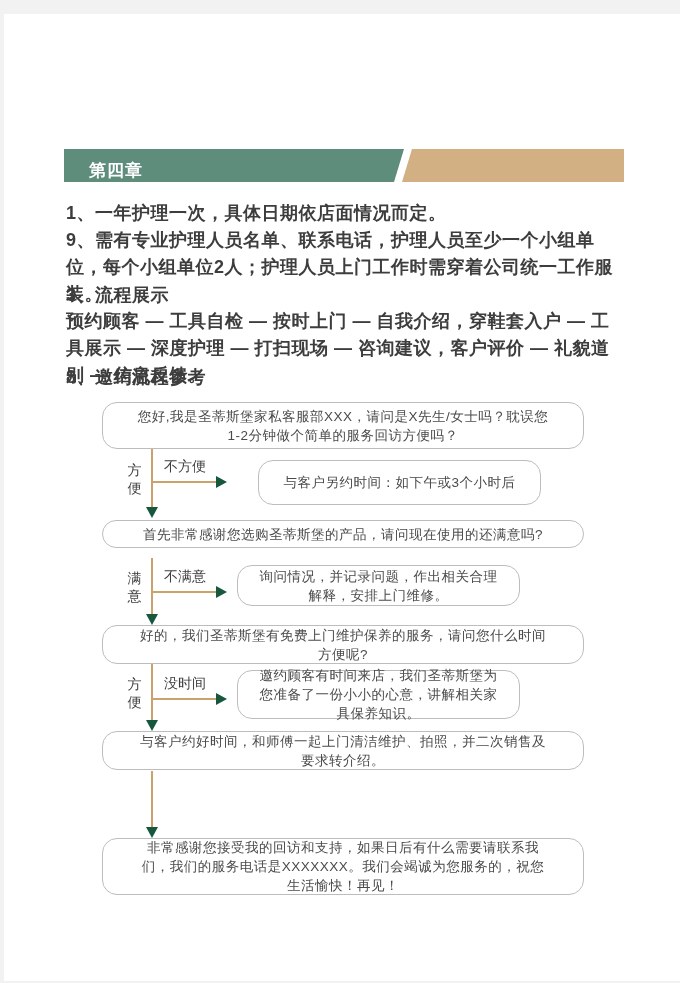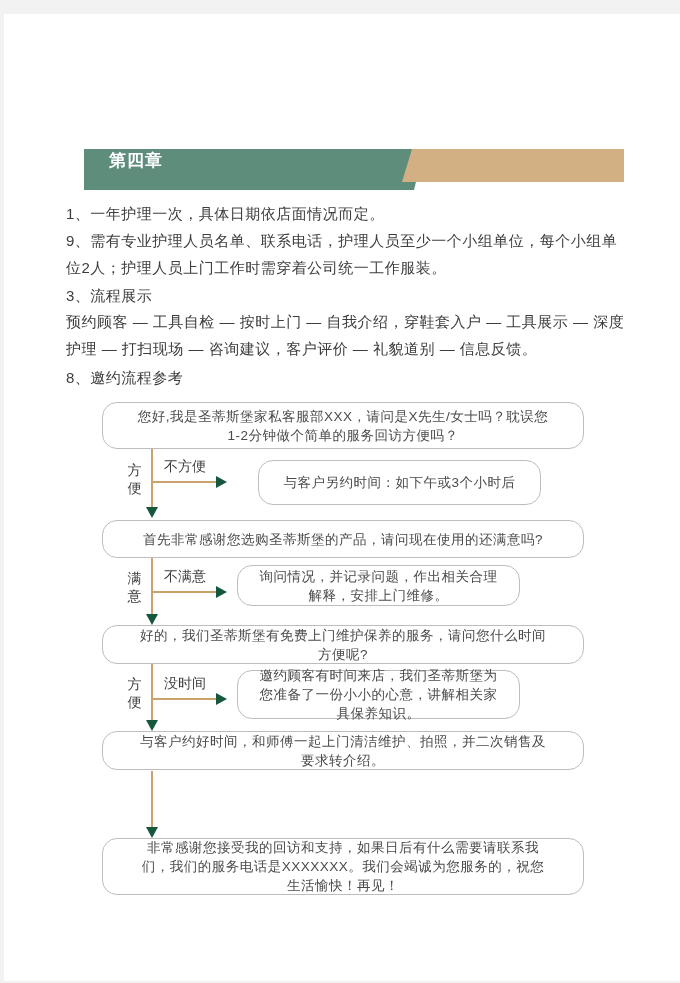--- a/index.html
+++ b/index.html
@@ -10,40 +10,40 @@
     color:#3d3d3d;
     overflow:hidden;
   }
   .screen{position:relative;width:680px;height:983px;}
   .page{
     position:absolute;left:4px;top:14px;right:0;bottom:2px;
     background:#ffffff;
   }
   
   .banner-green{
-    position:absolute;left:60px;top:135px;width:340px;height:41px;
+    position:absolute;left:60px;top:135px;width:340px;height:33px;
     background:#5E8D7C;
     clip-path:polygon(0 0,100% 0,calc(100% - 10px) 100%,0 100%);
-    display:flex;align-items:flex-start;
+    display:flex;align-items:flex-end;
     padding-left:25px;box-sizing:border-box;
     color:#ffffff;font-size:17px;font-weight:bold;letter-spacing:1px;
     white-space:nowrap;
-    margin-left:20px;
   }
   .banner-green .title-part{margin-left:14px;}
   .banner-tan{
     position:absolute;left:398px;top:135px;width:222px;height:33px;
     background:#D2B083;
     clip-path:polygon(10px 0,100% 0,100% 100%,0 100%);
   }
   
   .para{
     position:absolute;left:62px;width:560px;
-    font-size:15px;line-height:27px;color:#3d3d3d;
+    font-size:18px;line-height:27px;color:#3d3d3d;
     letter-spacing:0.5px;
+    font-weight:bold;
   }
   .p1{top:186px;}
   .p2{top:213px;}
   .p3{top:268px;}
   .pflow{top:294px;}
   .p4{top:350px;}
   
   .fc-box{
     position:absolute;
     background:#ffffff;
@@ -51,21 +51,21 @@
     border-radius:15px;
     box-sizing:border-box;
     display:flex;align-items:center;justify-content:center;
     text-align:center;
     font-size:13.5px;line-height:19px;color:#4a4a4a;
     letter-spacing:0.5px;
   }
   .fc-big{left:98px;width:482px;padding:10px 34px;}
   .fc-small{left:233px;width:283px;padding:2px 18px;}
   .b1{top:388px;height:47px;}
-  .b2{top:506px;height:38px;text-align:right;}
+  .b2{top:506px;height:28px;text-align:right;}
   .b3{top:611px;height:39px;}
   .b4{top:717px;height:39px;}
   .b5{top:824px;height:57px;}
   .s1{top:446px;height:45px;margin-left:21px;}
   .s2{top:551px;height:41px;}
   .s3{top:656px;height:49px;}
   .vline{position:absolute;left:147px;width:2px;background:#C9A36B;}
   .hline{position:absolute;left:148px;width:66px;height:2px;background:#C9A36B;}
   .arrow-down{
     position:absolute;left:142px;width:0;height:0;

